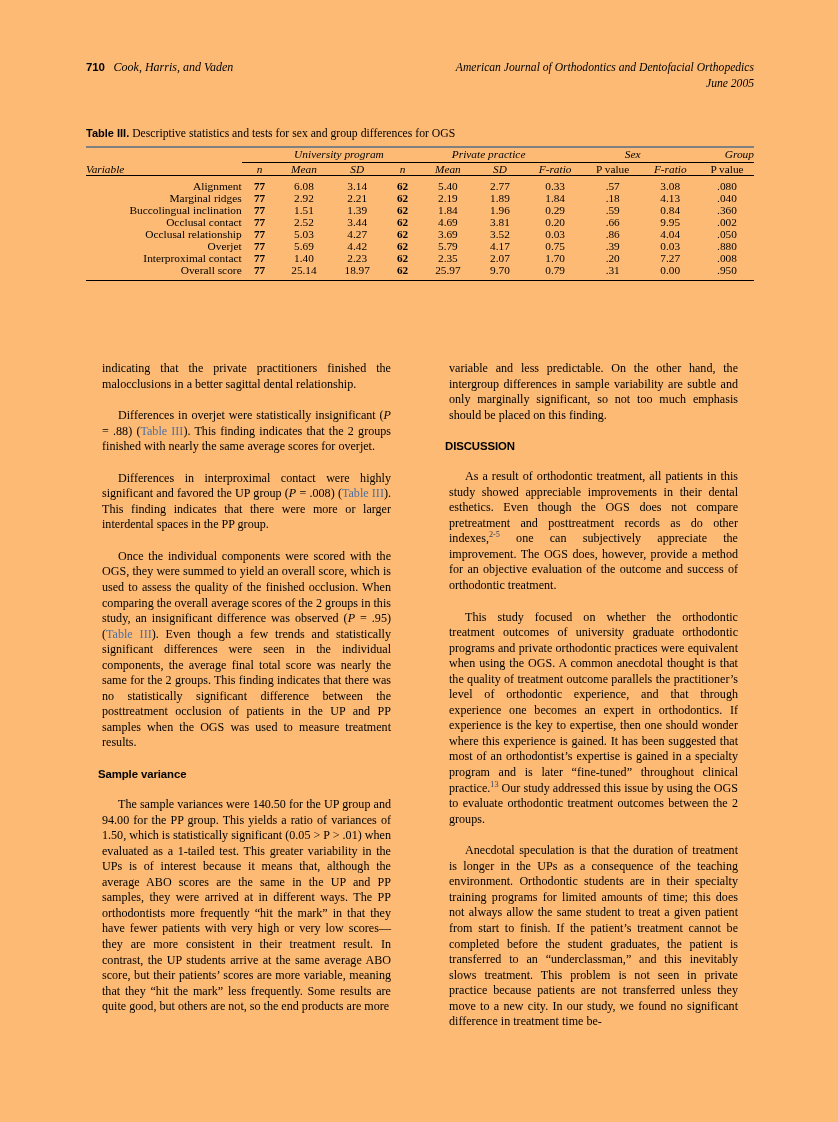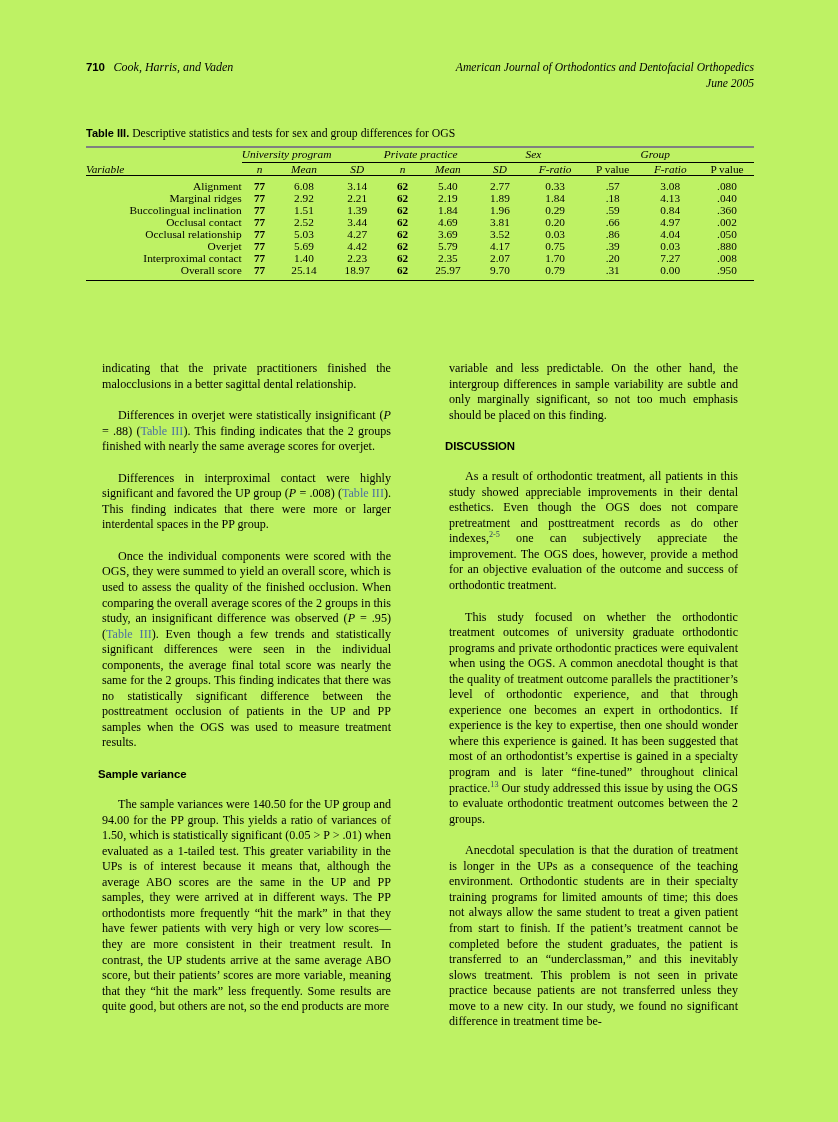--- a/index.html
+++ b/index.html
@@ -14,21 +14,21 @@
     position: relative;
     font-family: "Liberation Serif", "DejaVu Serif", serif;
     color: #000000;
     overflow: hidden;
   }
   .page {
     position: absolute;
     left: 0; top: 0;
     width: 838px;
     height: 1122px;
-    background: #bef264;
+    background: #fdba74;
   }
 
   
   .runhead {
     position: absolute;
     left: 86px;
     top: 60px;
     width: 668px;
     height: 44px;
   }
@@ -107,21 +107,21 @@
   .rule-bottom td {
     border-top: 1.6px solid #000;
     height: 0;
     line-height: 0;
     font-size: 0;
     padding: 0;
   }
   .grp-row th {
     font-style: italic;
     font-size: 11.4px;
-    text-align: left;
+    text-align: right;
     padding: 5px 0 1px 0;
   }
   .grp-row th.spanned {
     border-bottom: 0.9px solid #000;
     padding-bottom: 2px;
   }
   .grp-row th.gap { border-bottom: none; }
   .sub-row th {
     font-style: italic;
     font-size: 11.3px;
@@ -308,21 +308,21 @@
         <tr>
           <td class="varname">Occlusal contact</td>
           <td class="num nn">77</td>
           <td class="num">2.52</td>
           <td class="num">3.44</td>
           <td class="num nn">62</td>
           <td class="num">4.69</td>
           <td class="num">3.81</td>
           <td class="num">0.20</td>
           <td class="num">.66</td>
-          <td class="num">4.97</td>
+          <td class="num">9.95</td>
           <td class="num">.002</td>
         </tr>
         <tr>
           <td class="varname">Occlusal relationship</td>
           <td class="num nn">77</td>
           <td class="num">5.03</td>
           <td class="num">4.27</td>
           <td class="num nn">62</td>
           <td class="num">3.69</td>
           <td class="num">3.52</td>

